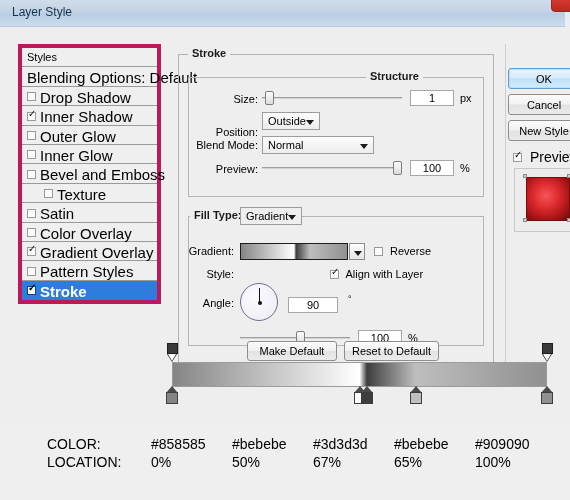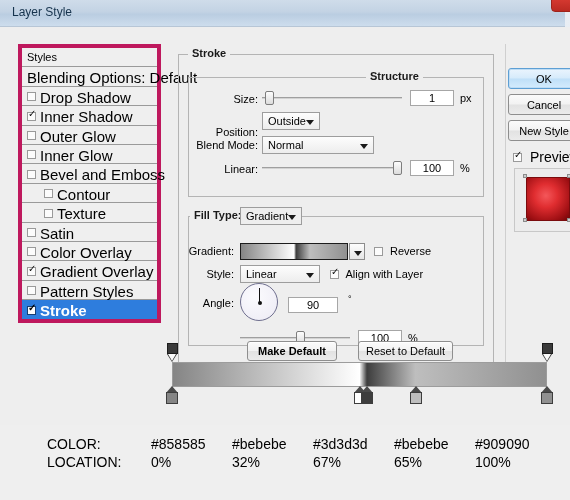--- a/index.html
+++ b/index.html
@@ -158,22 +158,22 @@
   }
 
   
   .pbtn {
     position:absolute; height:20px; line-height:19px; text-align:center;
     background:linear-gradient(180deg,#fbfbfb 0%,#f2f2f2 48%,#e2e2e2 52%,#ebebeb 100%);
     border:1px solid #8e8e8e; border-radius:3px;
     font-size:11px;
     box-shadow:inset 0 1px 0 #fff;
   }
-  #btnMakeDefault { left:247px; top:314px; width:90px;font-weight:bold; }
-  #btnResetDefault { left:344px; top:314px; width:95px;margin-left:14px; }
+  #btnMakeDefault { left:247px; top:314px; width:90px; }
+  #btnResetDefault { left:344px; top:314px; width:95px; }
 
   
   #rightpanel { position:absolute; left:508px; top:17px; width:62px; }
   #btnOK {
     position:absolute; left:0; top:24px; width:72px; height:21px;
     line-height:20px; text-align:center; font-size:11px;
     background:linear-gradient(180deg,#eaf4fd 0%,#d6ebfb 48%,#bfdff8 52%,#d4ecfd 100%);
     border:1px solid #5d9fd4; border-radius:3px;
     box-shadow:0 0 0 1px #bedcf4 inset;
   }
@@ -273,21 +273,20 @@
       </div>
       <div class="slrow">
         <span class="lbl">Blending Options: Default</span>
       </div>
       <div id="stylerows">
           <div class="slrow"><span class="cbx"></span><span class="lbl">Drop Shadow</span></div>
           <div class="slrow"><span class="cbx on"></span><span class="lbl">Inner Shadow</span></div>
           <div class="slrow"><span class="cbx"></span><span class="lbl">Outer Glow</span></div>
           <div class="slrow"><span class="cbx"></span><span class="lbl">Inner Glow</span></div>
           <div class="slrow"><span class="cbx"></span><span class="lbl">Bevel and Emboss</span></div>
-          <div class="slrow indent1"><span class="cbx"></span><span class="lbl">Contour</span></div>
           <div class="slrow indent1"><span class="cbx"></span><span class="lbl">Texture</span></div>
           <div class="slrow"><span class="cbx"></span><span class="lbl">Satin</span></div>
           <div class="slrow"><span class="cbx"></span><span class="lbl">Color Overlay</span></div>
           <div class="slrow"><span class="cbx on"></span><span class="lbl">Gradient Overlay</span></div>
           <div class="slrow"><span class="cbx"></span><span class="lbl">Pattern Styles</span></div>
           <div class="slrow sel"><span class="cbx on"></span><span class="lbl">Stroke</span></div>
         </div>
     </div>
 
     <div id="mainpanel">
@@ -311,21 +310,21 @@
         <span>Outside</span>
         <span class="ddarrow"></span>
       </div>
 
       <div class="rlabel" style="left:2px; top:95px; width:78px;">Blend Mode:</div>
       <div class="ddown" style="left:84px; top:92px; width:112px;">
         <span>Normal</span>
         <span class="ddarrow"></span>
       </div>
 
-      <div class="rlabel" style="left:10px; top:119px; width:70px;">Linear:</div>
+      <div class="rlabel" style="left:10px; top:119px; width:70px;">Preview:</div>
       <div class="slider" style="left:84px; top:117px; width:140px;">
         <div class="slidertrack"></div>
         <div class="sliderthumb" id="opacityThumb" style="left: 131px;"></div>
       </div>
       <div class="numfield" style="left:232px; top:116px; width:44px;">100</div>
       <div class="unit" style="left:282px; top:118px;">%</div>
 
       <div class="group" id="gFill"></div>
       <div class="grouptitle" style="left:12px; top:165px;">Fill Type:</div>
       <div class="ddown" style="left:62px; top:163px; width:62px; background:#eeeeee; border-color:#9d9d9d;">
@@ -337,24 +336,20 @@
       <div id="gradstrip">
         <div class="fill" id="gradstripfill" style="background: linear-gradient(90deg, rgb(133, 133, 133) 0%, rgb(255, 255, 255) 50%, rgb(61, 61, 61) 52%, rgb(190, 190, 190) 65%, rgb(144, 144, 144) 100%);"></div>
       </div>
       <div id="gradddbtn"></div>
       <div class="inlinecheck" style="left:196px; top:201px;">
         <span class="cbx" id="cbReverse"></span>
         <span>Reverse</span>
       </div>
 
       <div class="rlabel" style="left:0px; top:224px; width:56px;">Style:</div>
-      <div class="ddown" style="left:62px; top:221px; width:80px;">
-        <span>Linear</span>
-        <span class="ddarrow"></span>
-      </div>
       <div class="inlinecheck" style="left:152px; top:224px;">
         <span class="cbx on" id="cbAlign"></span>
         <span>Align with Layer</span>
       </div>
 
       <div class="rlabel" style="left:0px; top:253px; width:56px;">Angle:</div>
       <div id="dial">
         <div id="dialneedle"></div>
         <div id="dialdot"></div>
       </div>
@@ -434,16 +429,16 @@
       </div>
     </div>
 </div>
 
 <div id="colortable">
   <div id="ctwrap">
     <div class="ctrow">
       <span class="ctlabel">COLOR:</span><span id="ctColors"><span class="ctcell">#858585</span><span class="ctcell">#bebebe</span><span class="ctcell">#3d3d3d</span><span class="ctcell">#bebebe</span><span class="ctcell">#909090</span></span>
     </div>
     <div class="ctrow">
-      <span class="ctlabel">LOCATION:</span><span id="ctLocs"><span class="ctcell">0%</span><span class="ctcell">32%</span><span class="ctcell">67%</span><span class="ctcell">65%</span><span class="ctcell">100%</span></span>
+      <span class="ctlabel">LOCATION:</span><span id="ctLocs"><span class="ctcell">0%</span><span class="ctcell">50%</span><span class="ctcell">67%</span><span class="ctcell">65%</span><span class="ctcell">100%</span></span>
     </div>
   </div>
 </div>
 
 </body></html>

